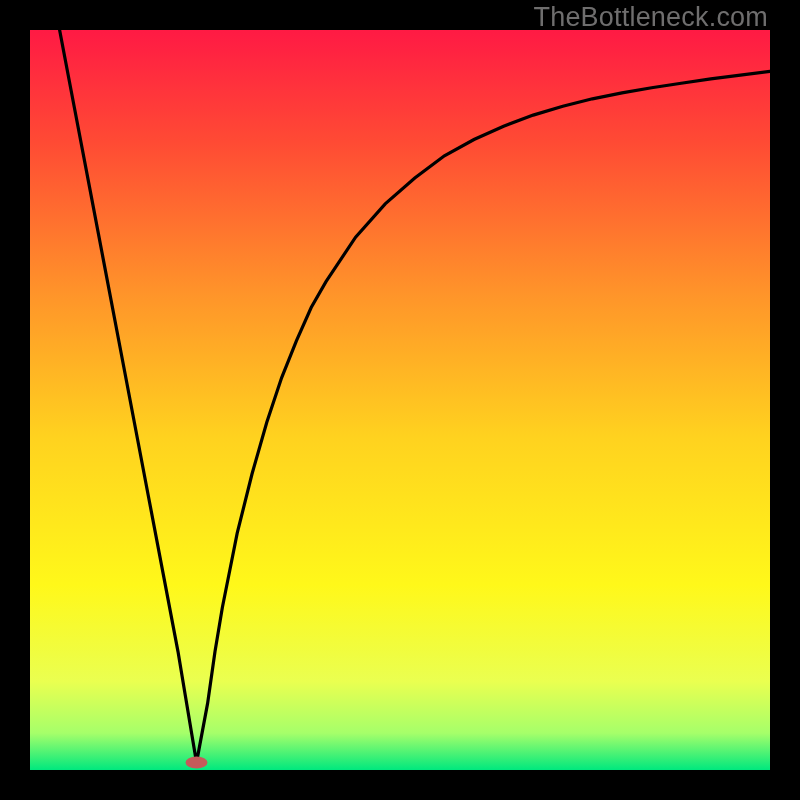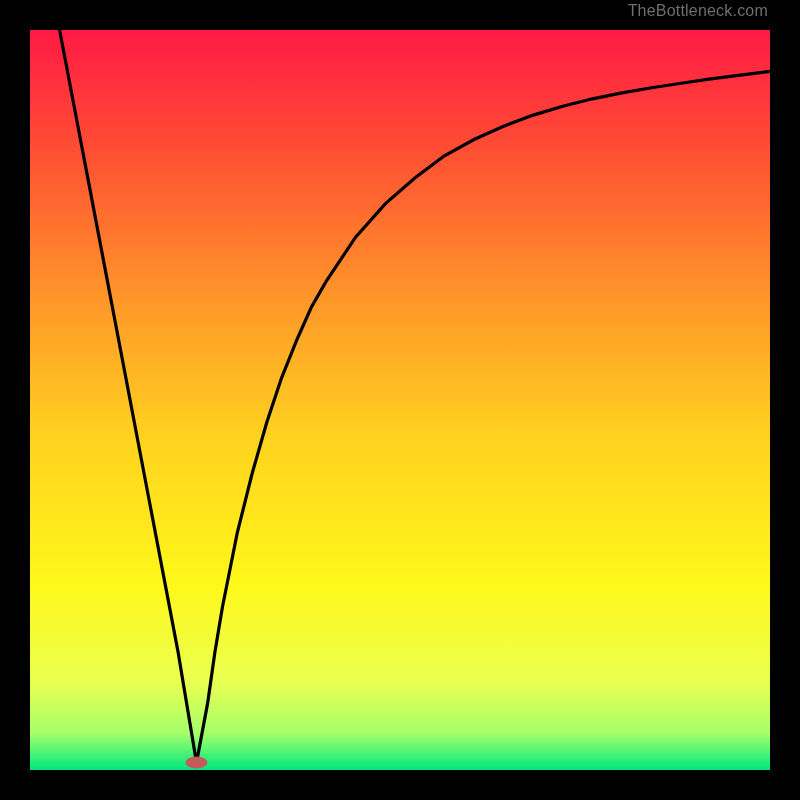--- a/index.html
+++ b/index.html
@@ -24,21 +24,21 @@
     left: 0;
     top: 0;
     width: 740px;
     height: 740px;
   }
   .watermark {
     position: absolute;
     top: 2px;
     right: 32px;
     color: #6f6e6e;
-    font-size: 16px;
+    font-size: 27px;
     font-weight: 500;
     letter-spacing: 0.2px;
     user-select: none;
   }
   svg { display: block; }
 </style>
 </head>
 <body>
 
 <div class="watermark">TheBottleneck.com</div>

